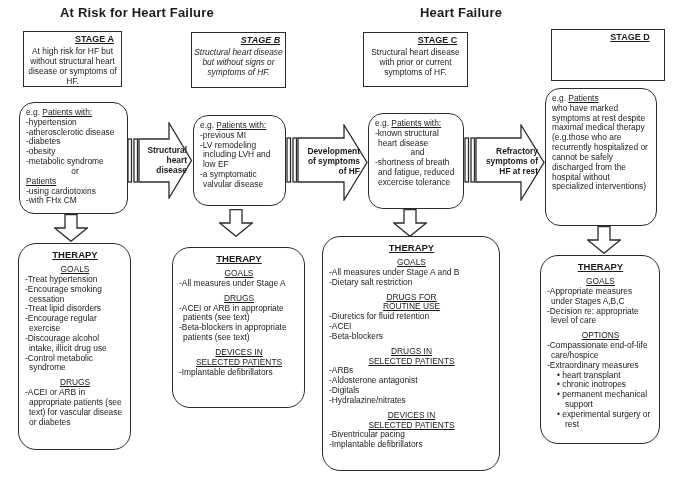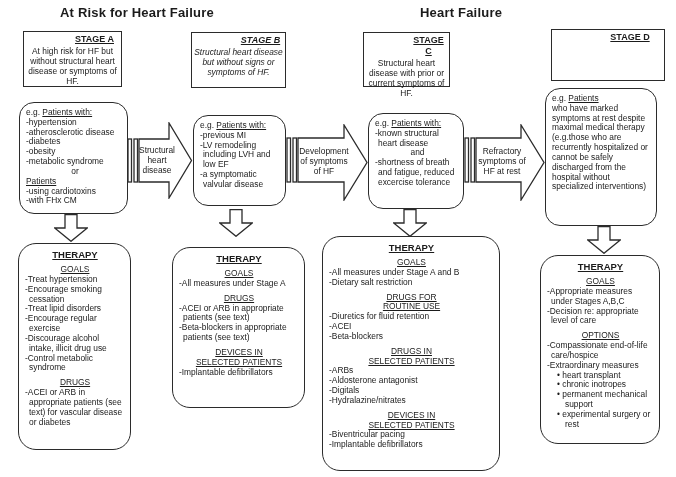--- a/index.html
+++ b/index.html
@@ -23,21 +23,21 @@
   }
   .u { text-decoration:underline; }
   .center { text-align:center; }
   .t-title { text-align:center; font-size:9.5px; font-weight:bold; text-decoration:underline; margin-bottom:1px; }
   .sec-h { text-align:center; text-decoration:underline; margin-top:5px; white-space:pre-line; }
   .t-item { padding-left:4px; text-indent:-4px; }
   .t-item.bullet { padding-left:18px; text-indent:-8px; }
   .p-item { padding-left:3px; text-indent:-3px; }
   .arrow { position:absolute; }
   .arrow polygon, .arrow rect { fill:#ffffff; stroke:#2b2b2b; stroke-width:1.3; }
-  .t-label { position:absolute; font-size:8.4px; line-height:1.2; text-align:center; white-space:pre-line; }
+  .t-label { position:absolute; font-size:8.4px; line-height:1.2; text-align:right; white-space:pre-line;font-weight:bold; }
 </style>
 </head>
 <body>
 
 <div class="canvas">
 
   <div class="hdr" style="left:60px; top:5px; width:190px;">At Risk for Heart Failure</div>
   <div class="hdr" style="left:420px; top:5px; width:170px;">Heart Failure</div>
 
   <svg class="arrow" style="left:127px; top:122px;" width="66" height="77" viewBox="0 0 66 77">
@@ -80,21 +80,21 @@
   </svg>
 
   <div class="sbox" style="left:23px; top:31px; width:99px; height:56px;">
     <div class="s-title">STAGE A</div>
     <div class="s-desc">At high risk for HF but without structural heart disease or symptoms of HF.</div>
   </div>
   <div class="sbox" style="left:191px; top:32px; width:95px; height:56px;font-style:italic;">
     <div class="s-title">STAGE B</div>
     <div class="s-desc">Structural heart disease but without signs or symptoms of HF.</div>
   </div>
-  <div class="sbox" style="left:363px; top:32px; width:87px; height:55px;">
+  <div class="sbox" style="left:363px; top:32px; width:105px; height:55px;">
     <div class="s-title">STAGE C</div>
     <div class="s-desc">Structural heart disease with prior or current symptoms of HF.</div>
   </div>
   <div class="sbox" style="left:551px; top:29px; width:114px; height:52px;">
     <div class="s-title">STAGE D</div>
   </div>
 
   <div class="pbox" style="left:19px; top:102px; width:109px; height:112px;">
     <div><span>e.g.</span> <span class="u">Patients with:</span></div>
     <div class="p-item">-hypertension</div>

